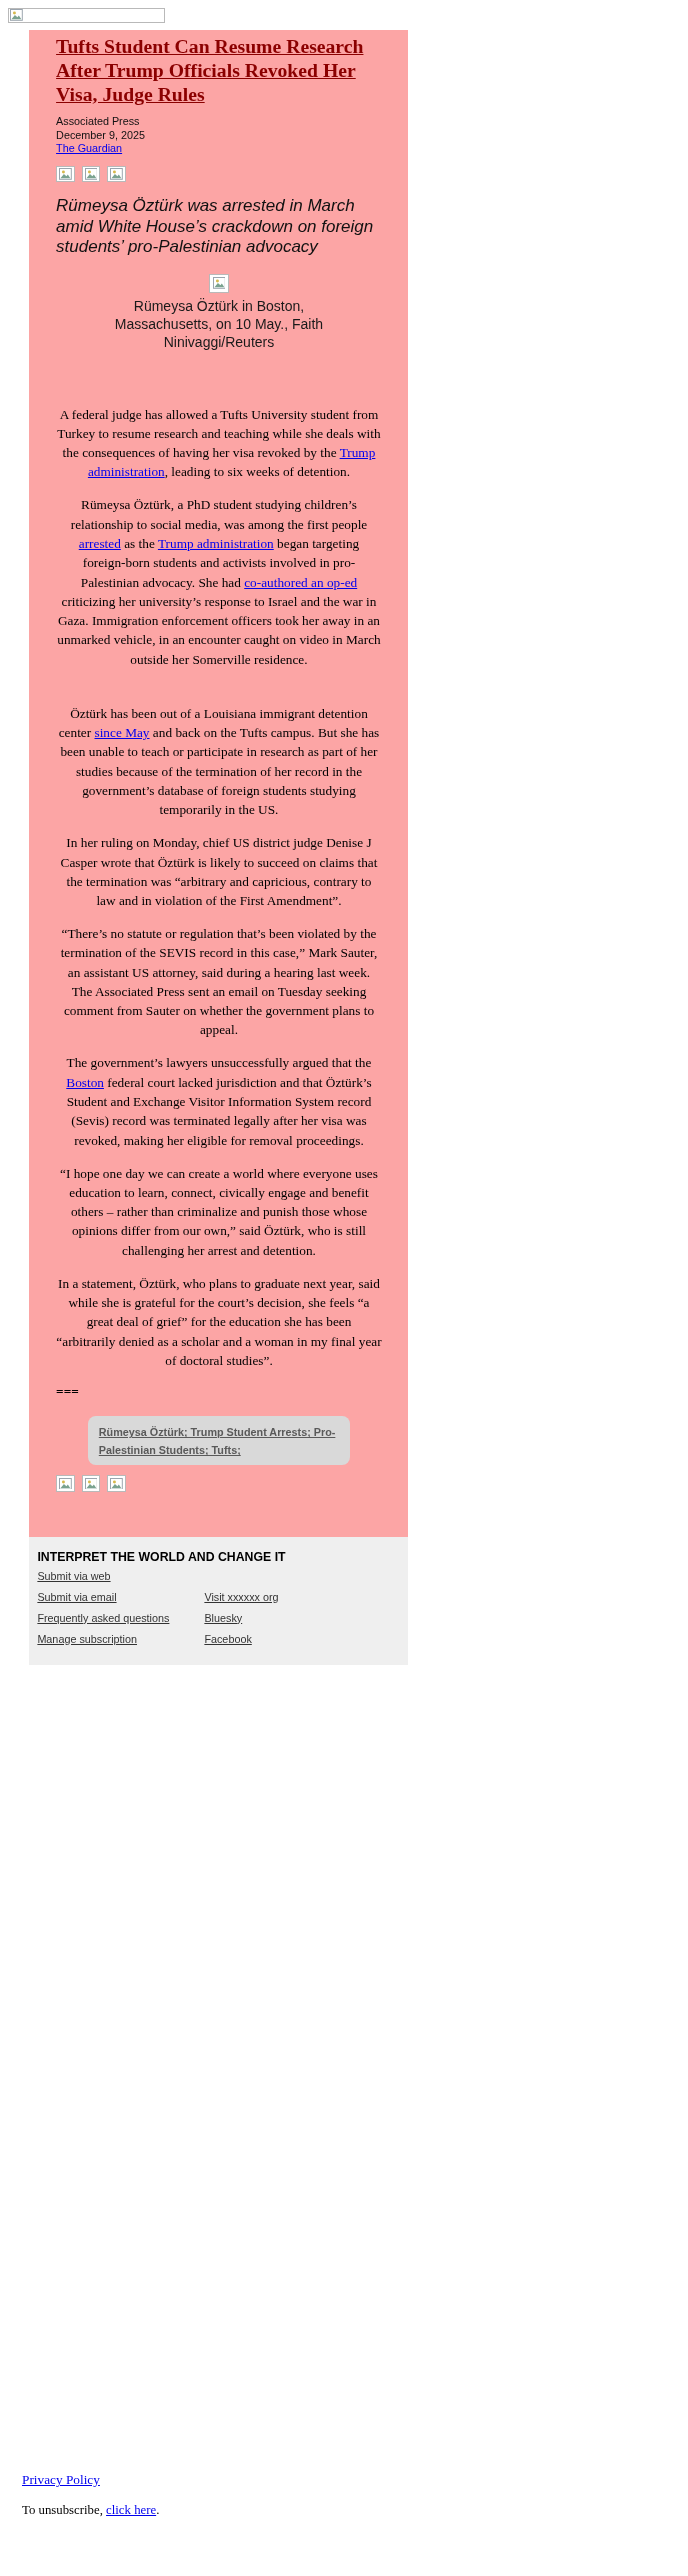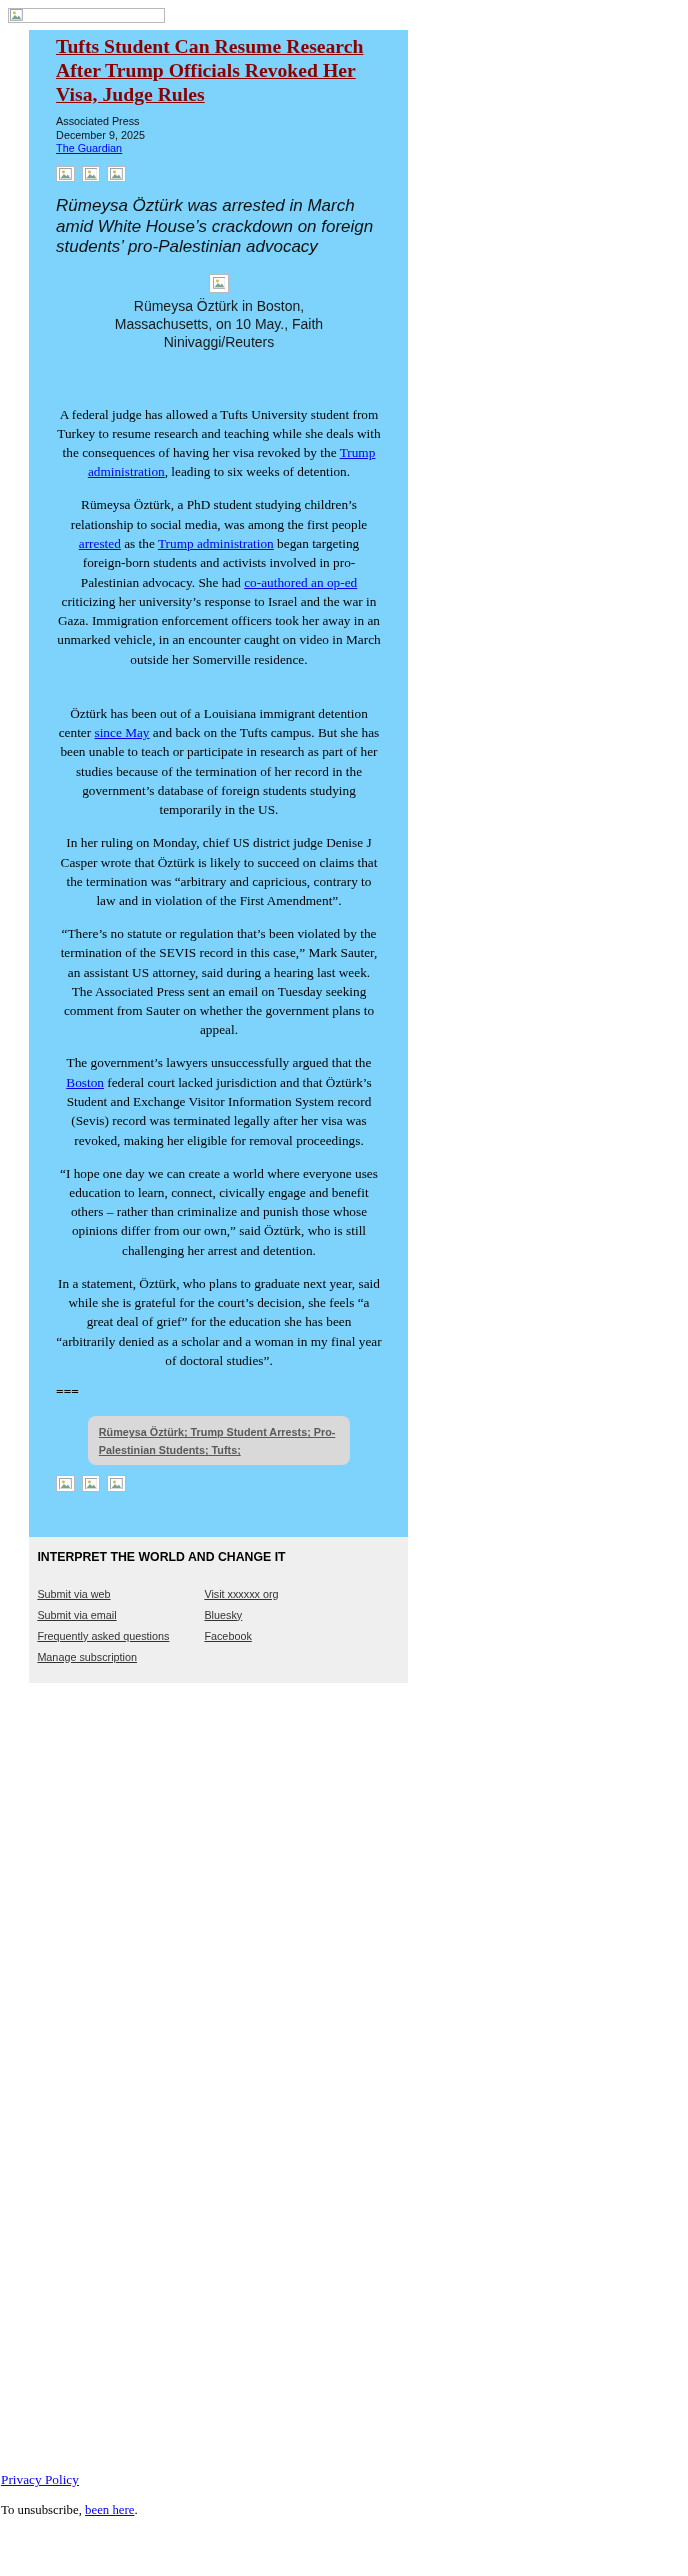--- a/index.html
+++ b/index.html
@@ -26,21 +26,21 @@
   }
   .broken-sm {
     width: 18.7px; height: 16.7px;
     border: 1px solid #b9b9b9;
     display: inline-flex; align-items: center; justify-content: center;
     background: #fff;
     overflow: hidden;
   }
   .icon-row { display: flex; gap: 6.9px; margin: 9.8px 0 0 0; }
 
-  .card { width: 379px; margin-left: 21.6px; background: #7dd3fc; padding-top: 5.9px; }
+  .card { width: 379px; margin-left: 21.6px; background: #fca5a5; padding-top: 5.9px; }
   .card-inner { padding: 0 26.6px; }
 
   .headline {
     display: block;
     font-family: "Liberation Serif", serif;
     font-size: 19.7px;
     font-weight: bold;
     line-height: 1.2;
     color: var(--headline, #8b0000);
     text-decoration: underline;
@@ -117,31 +117,31 @@
     margin-top: 45px;
     background: var(--footer-bg, #efefef);
     padding: 12.8px 7.9px 15.7px 7.9px;
   }
   .footer-heading {
     font-family: "Liberation Sans", sans-serif;
     font-size: 12.3px;
     font-weight: bold;
     color: #000;
   }
-  .footer-cols { display: flex; margin-top: 20px; }
+  .footer-cols { display: flex; margin-top: 2px; align-items: flex-end; }
   .footer-col { width: 167px; }
   .footer-col .f-item { margin-bottom: 3px; }
   .footer-col a {
     font-family: "Liberation Sans", sans-serif;
     font-size: 10.8px;
     color: var(--footer-link, #333333);
     text-decoration: underline;
   }
 
-  .bottom-links { position: absolute; left: 1px; top: 2470px; }
+  .bottom-links { position: absolute; left: 22px; top: 2470px; }
   .bottom-links .privacy-row { margin-bottom: 14.8px; }
   .bottom-links a { color: var(--link, #0000ee); text-decoration: underline; }
   .bottom-links .privacy-row a { font-size: 13.3px; }
   .unsub { font-size: 12.8px; color: #000; }
 </style>
 </head>
 <body>
 
 <div class="page">
 
@@ -259,17 +259,17 @@
             <div class="f-item"><a href="#">Facebook</a></div>
           </div>
       </div>
     </div>
   </div>
 
   <div class="bottom-links">
     <div class="privacy-row">
       <a href="#">Privacy Policy</a>
     </div>
-    <div class="unsub"><span>To unsubscribe, </span><a href="#">been here</a><span>.</span></div>
+    <div class="unsub"><span>To unsubscribe, </span><a href="#">click here</a><span>.</span></div>
   </div>
 
 </div>
 
 
 </body></html>

